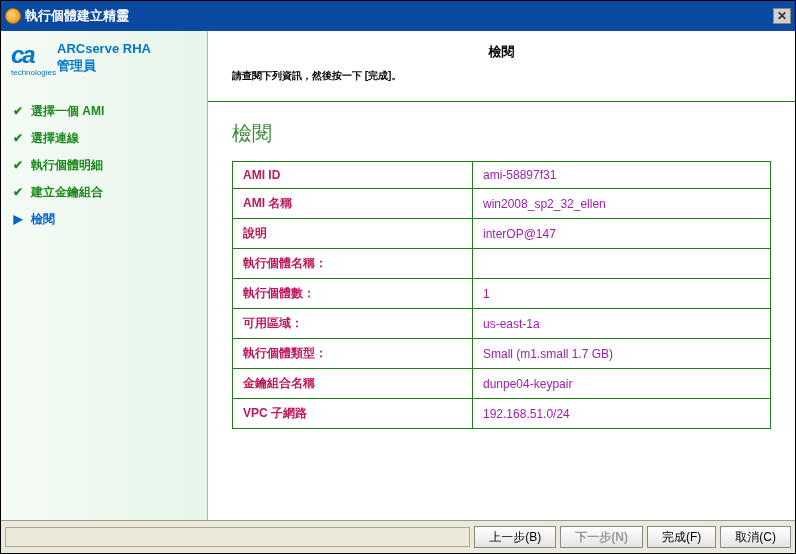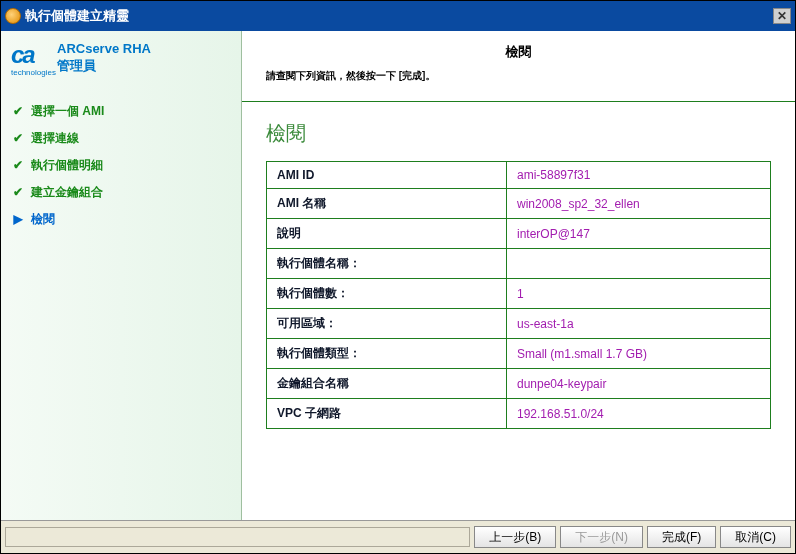--- a/index.html
+++ b/index.html
@@ -3,46 +3,46 @@
 <meta charset="utf-8">
 <style>
 * { margin: 0; padding: 0; box-sizing: border-box; }
 body { font-family: "Microsoft YaHei", Arial, sans-serif; font-size: 12px; background: #fff; }
 .window { width: 796px; height: 554px; border: 1px solid #000; display: flex; flex-direction: column; }
 .titlebar { height: 30px; background: linear-gradient(#0a4aa0, #0a4aa0); color: #fff; display: flex; align-items: center; padding: 0 4px; }
 .titlebar .icon-box { width: 16px; height: 16px; background: radial-gradient(circle at 40% 40%, #ffd27a, #e08b00); border-radius: 50%; border: 1px solid #b36b00; margin-right: 4px; }
 .titlebar .title { flex: 1; font-weight: bold; font-size: 13px; }
 .titlebar .close { width: 18px; height: 16px; background: #d0d0d0; border: 1px solid #888; display: flex; align-items: center; justify-content: center; font-weight: bold; color: #333; font-family: Arial; line-height: 1; cursor: pointer; }
 .body { flex: 1; display: flex; background: #fff; }
-.sidebar { width: 240px; background: linear-gradient(to right, #f4fbf5, #e6f5e9); padding: 10px 8px 10px 10px; display: flex; flex-direction: column; }
+.sidebar { width: 206px; background: linear-gradient(to right, #f4fbf5, #e6f5e9); padding: 10px 8px 10px 10px; display: flex; flex-direction: column; }
 .brand { display: flex; align-items: flex-start; gap: 6px; margin-bottom: 18px; }
 .brand .logo { width: 40px; height: 32px; position: relative; }
 .brand .logo .ca { font-size: 24px; font-weight: bold; color: #0077c8; font-style: italic; letter-spacing: -2px; }
 .brand .logo .tech { font-size: 8px; color: #0077c8; position: absolute; bottom: -4px; left: 0; }
 .brand .prod { color: #0077c8; font-weight: bold; font-size: 13px; line-height: 1.3; }
 .navlist { display: flex; flex-direction: column; gap: 6px; margin-top: 8px; }
 .navitem { display: flex; align-items: center; gap: 6px; padding: 2px 0; font-weight: bold; font-size: 12px; }
 .navitem .chk { color: #1a8a1a; font-weight: bold; width: 14px; text-align: center; }
 .navitem .arrow { color: #0066cc; font-weight: bold; width: 14px; text-align: center; }
 .navitem.done { color: #1a8a1a; }
 .navitem.current { color: #0066cc; }
 .main { flex: 1; border-left: 1px solid #9fbf9f; display: flex; flex-direction: column; }
 .header-box { padding: 12px 24px 18px; border-bottom: 1px solid #1e7e1e; }
 .header-box .htitle { text-align: center; font-weight: bold; font-size: 13px; margin-bottom: 8px; }
 .header-box .hdesc { font-size: 10px; font-weight: bold; }
 .content { padding: 18px 24px; flex: 1; overflow: auto; }
 .content h2 { font-size: 20px; color: #3a8a3a; font-weight: normal; margin-bottom: 14px; }
 table.review { width: 100%; border-collapse: collapse; border: 1px solid #1e7e1e; }
 table.review td { border: 1px solid #1e7e1e; padding: 6px 10px; font-size: 12px; }
-table.review td.label { width: 240px; font-weight: bold; color: #0f172a; }
+table.review td.label { width: 240px; font-weight: bold; color: #be185d; }
 table.review td.value { color: #a21caf; }
 .footer { height: 28px; border-top: 1px solid #999; display: flex; align-items: center; padding: 16px 4px; gap: 4px; background: #ece9d8; }
 .footer .spacer { flex: 1; border: 1px solid #aca899; height: 20px; background: #ece9d8; }
 .footer button { height: 22px; padding: 0 14px; font-size: 12px; border: 1px solid #888; background: linear-gradient(#fff, #e4e4e4); cursor: pointer; font-family: inherit; }
-.footer button:disabled { color: #999; cursor: default; }
+.footer button:disabled { color: #999; cursor: default; font-weight: bold; }
 </style>
 </head>
 <body>
 
 <div class="window">
   <div class="titlebar">
     <div class="icon-box"></div>
     <div class="title">執行個體建立精靈</div>
     <div class="close">✕</div>
   </div>

